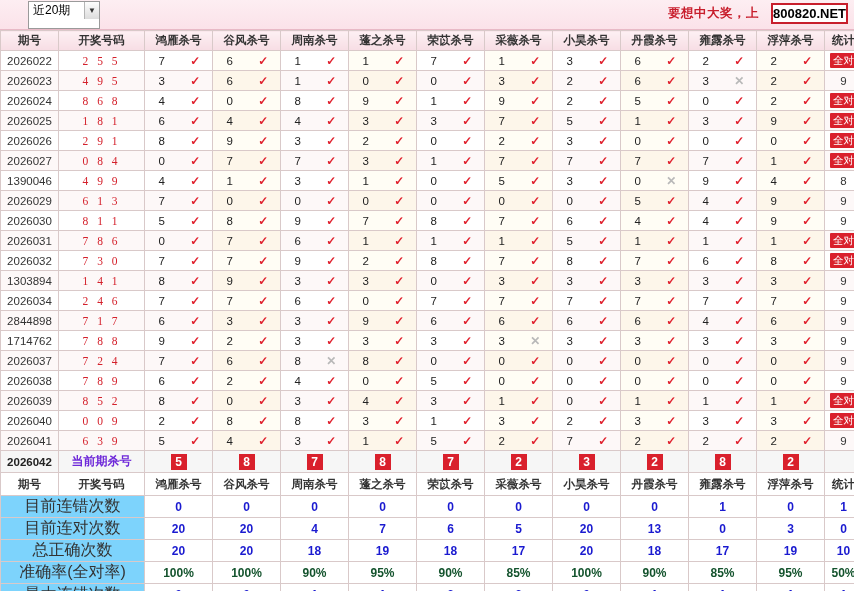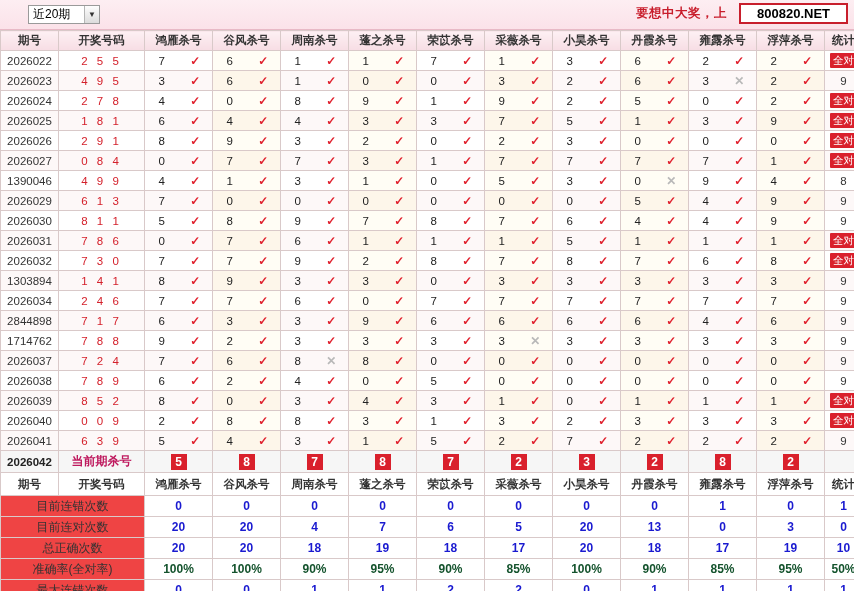--- a/index.html
+++ b/index.html
@@ -30,21 +30,21 @@
     color: #333;
     margin-left: 4px;
     letter-spacing: 1px;
   }
   .select-wrap {
     margin-left: 22px;
     position: relative;
   }
   .fake-select {
     width: 72px;
-    height: 19px;
+    height: 28px;
     background: #fff;
     border: 1px solid #9a9a9a;
     font-size: 12px;
     line-height: 17px;
     padding-left: 4px;
     color: #000;
     display: flex;
     align-items: flex-start;
     justify-content: space-between;
   }
@@ -69,21 +69,21 @@
     font-size: 12.5px;
     font-weight: bold;
     letter-spacing: 0.5px;
   }
   .promo .promo-box {
     border: 2px solid #c81e2c;
     background: #fff;
     color: #000;
     font-size: 13px;
     font-weight: bold;
-    padding: 1px 16px;
+    padding: 1px 0;
     line-height: 15px;
     font-family: "Liberation Sans", sans-serif;
   }
 
   
   table.grid {
     border-collapse: collapse;
     width: 854px;
     table-layout: fixed;
   }
@@ -107,21 +107,21 @@
   .c-issue   { width: 58px; }
   .c-code    { width: 86px; }
   .c-exp     { width: 68px; }
   .c-stat    { width: 38px; }
 
   td.issue { color: #333; font-size: 11.5px; }
   td.code {
     color: #d4202b;
     letter-spacing: 3px;
     font-size: 12.5px;
-    font-family: Liberation Sans, sans-serif;
+    font-family: Liberation Serif, serif;
   }
   
   td.exp {
     padding: 0;
   }
   .expcell {
     display: flex;
     height: 18px;
     align-items: center;
   }
@@ -156,38 +156,38 @@
     border-radius: 1px;
   }
 
   
   tr.current td {
     background: #f6f6f6;
     height: 22px;
     font-weight: bold;
   }
   tr.current td.issue { color: #222; }
-  tr.current td.label { color: #be185d; font-weight: bold; font-size: 12px; }
+  tr.current td.label { color: #6d28d9; font-weight: bold; font-size: 12px; }
   .killnum {
     display: inline-block;
     background: #d9202c;
     color: #fff;
     font-weight: bold;
     font-size: 12px;
     width: 16px;
     line-height: 16px;
     text-align: center;
   }
 
   
   tr.sum td { height: 21px; background: #fff; }
   tr.sum td.rowlabel {
     color: #333;
-    font-size: 12px;
-    background: #ef4444;
+    font-size: 16px;
+    background: #7dd3fc;
   }
   tr.sum td.val { color: #1a1ad0; font-weight: bold; font-size: 12px; }
   tr.sum td.val.red { color: #14532d; }
   tr.sum td.val.blue { color: #1a1ad0; }
   tr.sumhead th { height: 23px; }
 </style>
 </head>
 <body>
 
 <div id="app">
@@ -364,21 +364,21 @@
           <td class="exp tint">
             <div class="expcell">
               <span class="expnum">2</span>
               <span class="expmark mark-ok">✓</span>
             </div>
           </td>
           <td class="stat">9</td>
         </tr>
         <tr class="">
           <td class="issue">2026024</td>
-          <td class="code">2 7 8</td>
+          <td class="code">8 6 8</td>
           <td class="exp">
             <div class="expcell">
               <span class="expnum">4</span>
               <span class="expmark mark-ok">✓</span>
             </div>
           </td>
           <td class="exp tint">
             <div class="expcell">
               <span class="expnum">0</span>
               <span class="expmark mark-ok">✓</span>

